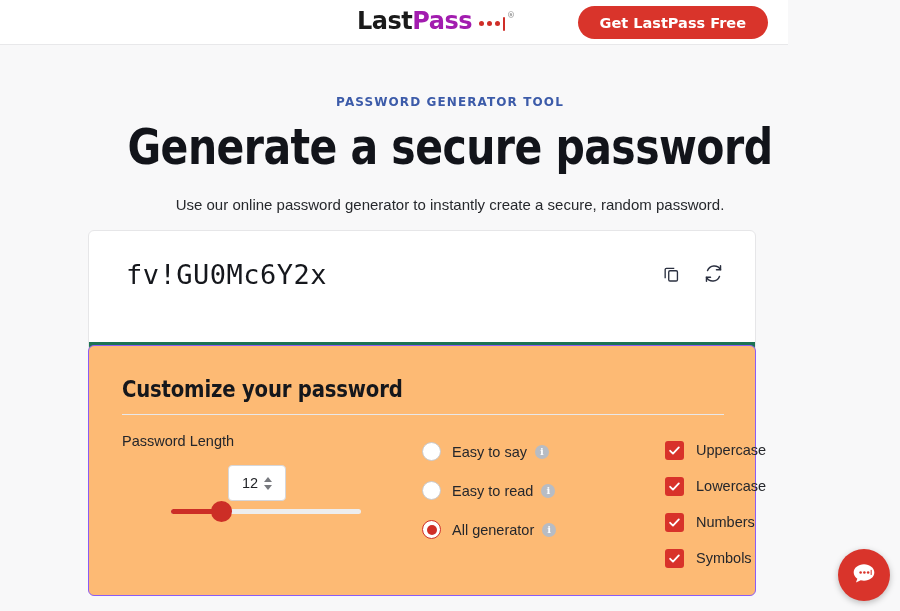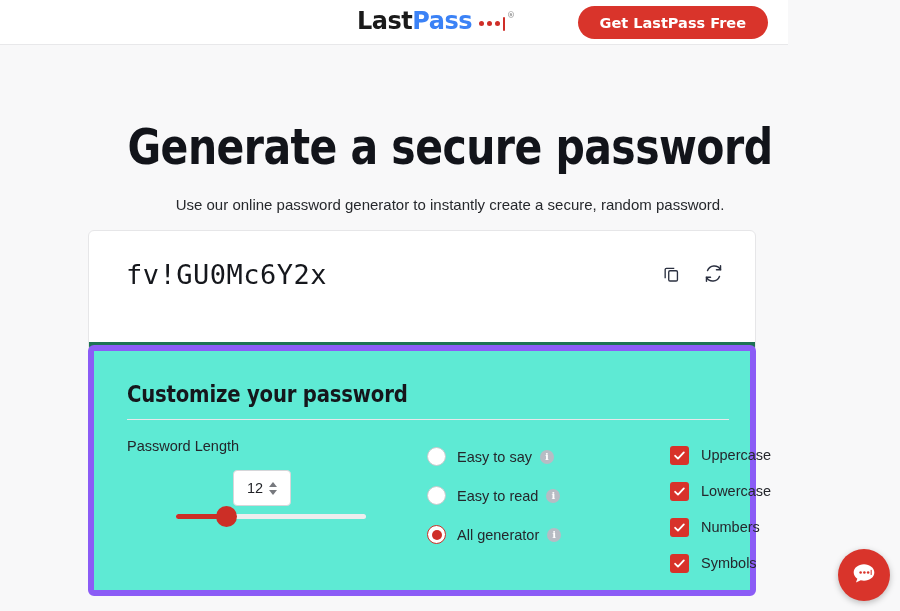--- a/index.html
+++ b/index.html
@@ -19,21 +19,21 @@
     border-bottom: 1px solid #e8e8ea;
   }
   .logo {
     position: absolute; left: 357px; top: 9px;
     display: flex; align-items: baseline;
     font-family: "DejaVu Sans", sans-serif;
     font-size: 24px; font-weight: 600; letter-spacing: -0.5px;
     line-height: 1;
   }
   .logo-last { color: #1a1a1a; }
-  .logo-pass { color: #3b82f6; }
+  .logo-pass { color: #a21caf; }
   .logo-dots {
     display: inline-flex; align-items: center; gap: 3px;
     margin-left: 7px; position: relative; top: -3px;
   }
   .logo-dots i { display: block; width: 5px; height: 5px; border-radius: 50%; background: #cf2e28; }
   .logo-dots .bar { width: 2px; height: 14px; border-radius: 1px; background: #cf2e28; }
   .logo-reg {
     font-size: 8px; color: #9b9b9b; margin-left: 2px;
     position: relative; top: -11px;
   }
@@ -98,22 +98,22 @@
   }
   .strength-bar {
     position: absolute; left: 0; bottom: 0;
     width: 100%; height: 9px; background: #1d7353;
   }
 
   
   .cz-card {
     position: absolute; left: 88px; top: 345px;
     width: 668px; height: 251px;
-    background: #5eead4;
-    border: 6px solid #8b5cf6;
+    background: #fdba74;
+    border: 1px solid #8b5cf6;
     border-radius: 6px;
   }
   .cz-title {
     position: absolute; left: 33px; top: 30px;
     font-family: "DejaVu Sans Condensed", "DejaVu Sans", sans-serif;
     font-size: 23px; font-weight: bold; color: #15171c;
     letter-spacing: -0.2px;
     transform: scaleX(0.95); transform-origin: left center;
   }
   .cz-divider {
@@ -222,20 +222,21 @@
         <i></i>
           <i></i>
           <i></i>
           <i class="bar"></i>
       </span>
       <span class="logo-reg">®</span>
     </div>
     <button class="cta-btn">Get LastPass Free</button>
   </div>
 
+  <div class="eyebrow">PASSWORD GENERATOR TOOL</div>
   <h1 class="headline">Generate a secure password</h1>
   <p class="subhead">Use our online password generator to instantly create a secure, random password.</p>
 
   <div class="pw-card">
     <div class="pw-value">fv!GU0Mc6Y2x</div>
     <div class="pw-actions">
       <button class="icon-btn">
         <span>
           <svg width="19" height="19" viewBox="0 0 24 24" fill="none" stroke="#2b3040" stroke-width="1.7">
             <rect x="8.5" y="8.5" width="11" height="13" rx="1.6"></rect>

